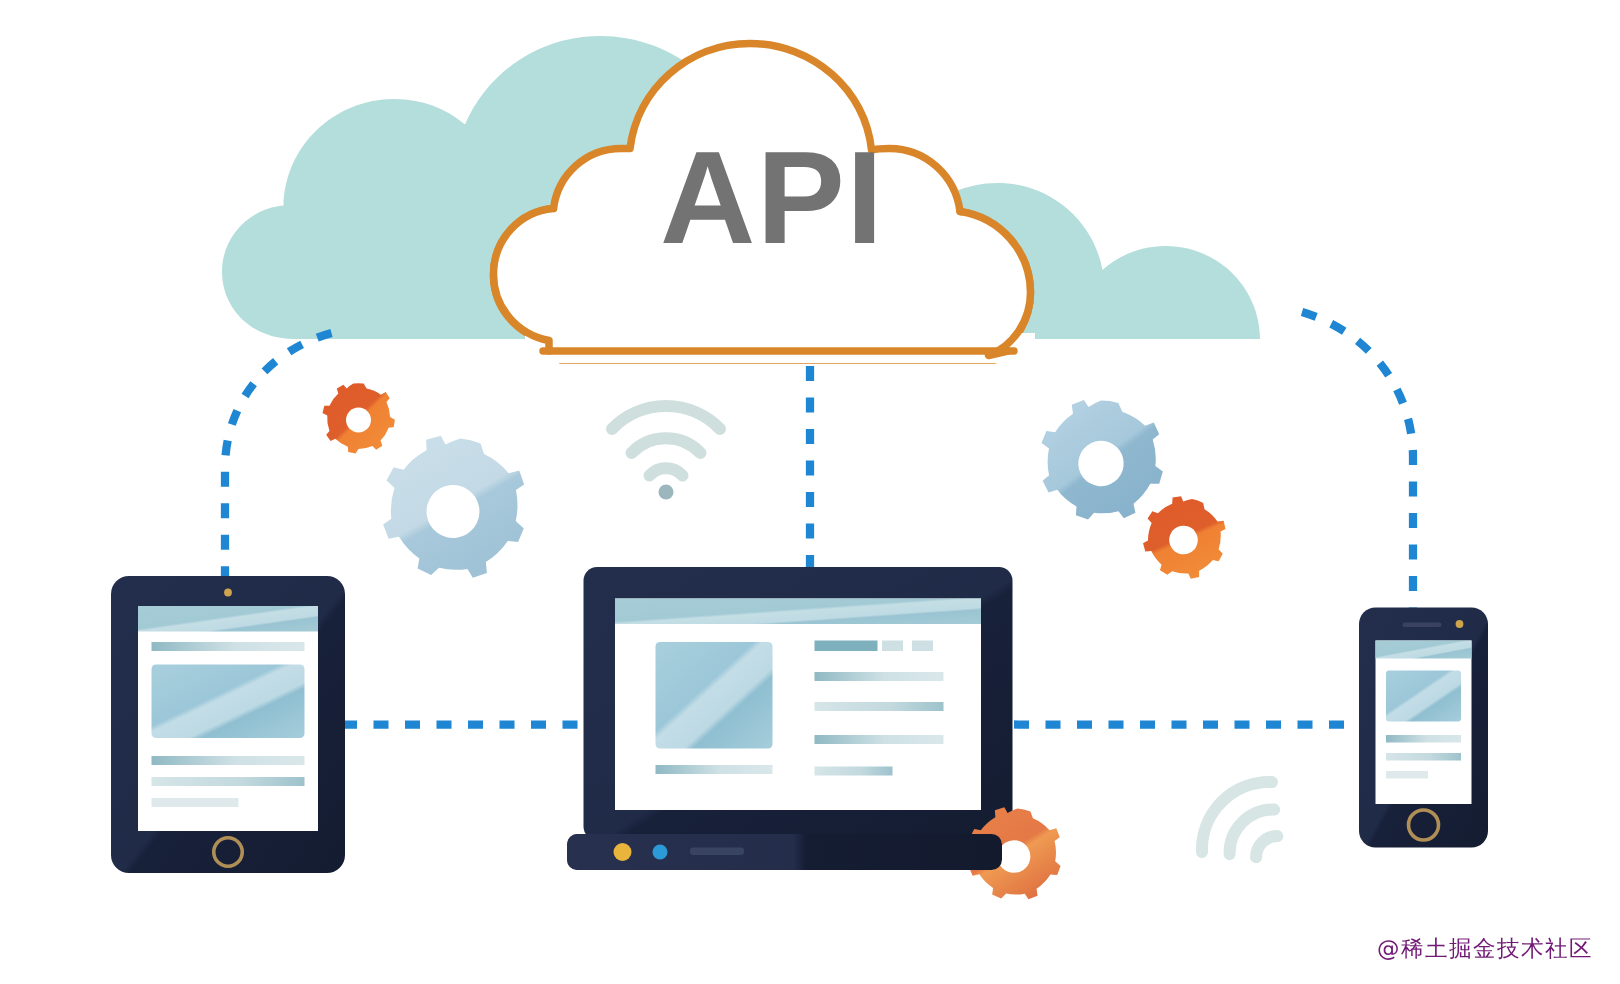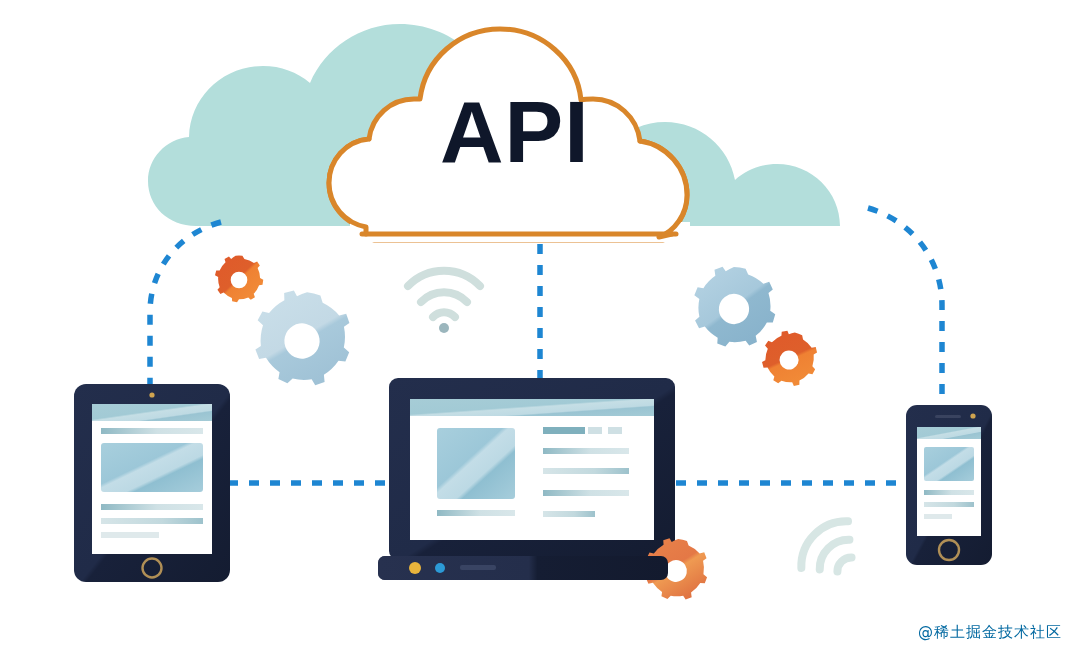--- a/index.html
+++ b/index.html
@@ -4,31 +4,31 @@
 <style>
   html,body{margin:0;padding:0;background:#ffffff;}
   body{
     font-family:"Liberation Sans","DejaVu Sans",sans-serif;
     width:1080px;height:656px;overflow:hidden;
   }
   #stage{position:relative;width:1080px;height:656px;background:#ffffff;overflow:hidden;}
   #art{position:absolute;left:0;top:0;width:1080px;height:656px;}
   .wm{
     position:absolute;right:18px;bottom:14px;
-    font-size:15px;color:#0369a1;letter-spacing:1px;
+    font-size:15px;color:#701a75;letter-spacing:1px;
     font-family:"DejaVu Sans","Liberation Sans",sans-serif;
     user-select:none;white-space:nowrap;
   }
   .api-label{
     position:absolute;left:0;top:0;width:1080px;text-align:center;
     pointer-events:none;
   }
   .api-label span{
     position:absolute;left:440px;top:88px;
-    font-size:88px;line-height:1;font-weight:700;color:#0f172a;
+    font-size:88px;line-height:1;font-weight:700;color:#737373;
     font-family:"Liberation Sans","DejaVu Sans",sans-serif;
     letter-spacing:1px;
   }
 </style>
 </head>
 <body>
 
 <div id="stage">
 
   <svg id="art" viewBox="0 0 1080 656" xmlns="http://www.w3.org/2000/svg">

